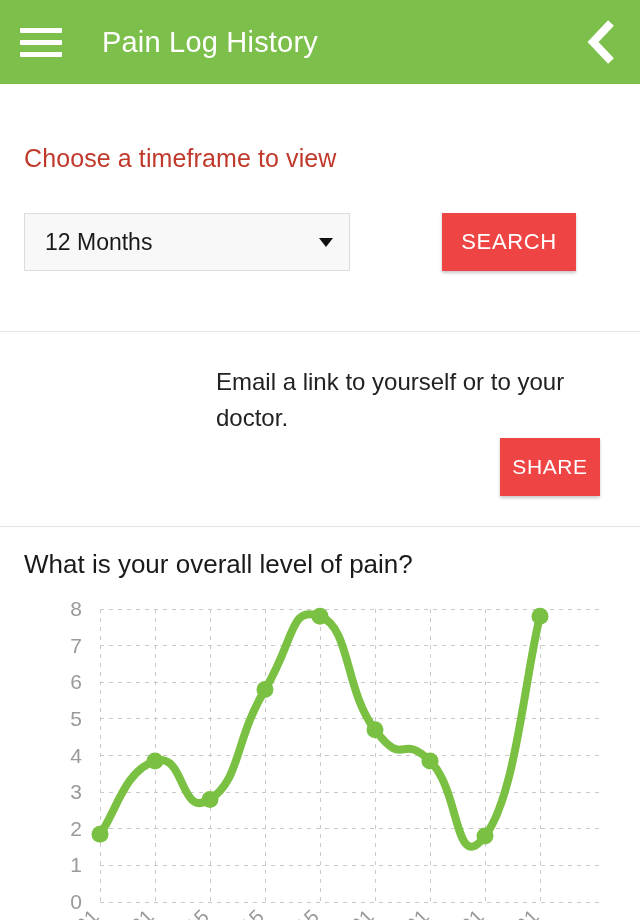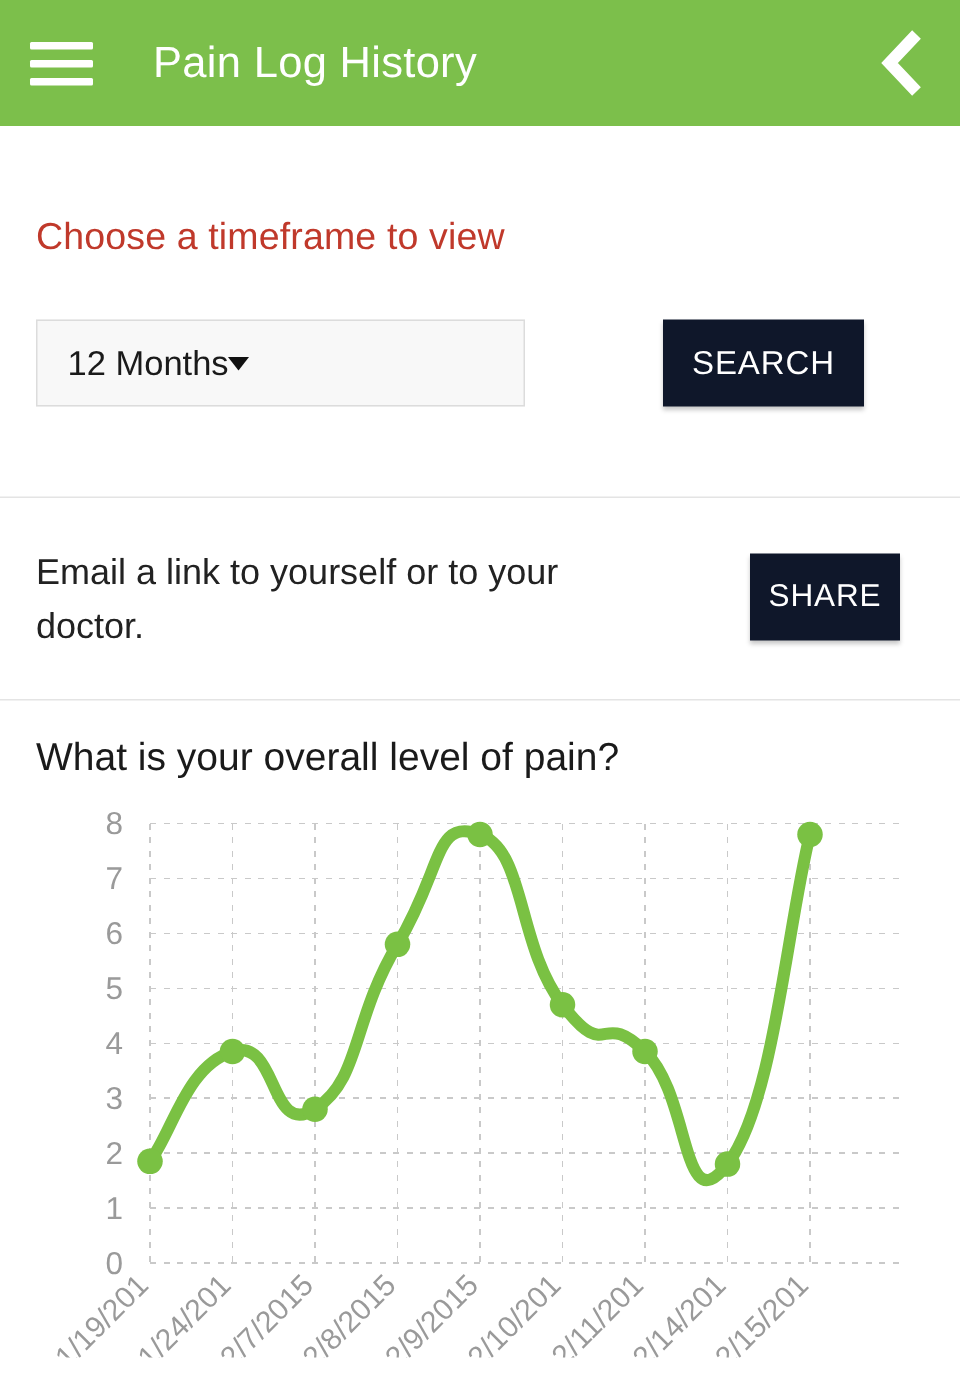--- a/index.html
+++ b/index.html
@@ -61,52 +61,53 @@
     align-items: center;
     margin-top: 40px;
     padding-bottom: 60px;
   }
   .select-box {
     width: 326px; height: 58px;
     background: #f8f8f8;
     border: 1px solid #dcdcdc;
     display: flex; align-items: center;
     padding: 0 16px 0 20px;
-    justify-content: flex-start;
+    justify-content: space-between;
     cursor: pointer;
   }
   .select-value { font-size: 23px; color: #1a1a1a; }
   .caret {
     width: 0; height: 0;
     border-left: 7px solid transparent;
     border-right: 7px solid transparent;
     border-top: 9px solid #111;
   }
   .btn {
-    background: #0f172a;
+    background: #ef4444;
     color: #fff;
     border: none;
     font-family: inherit;
     letter-spacing: 0.6px;
     cursor: pointer;
     box-shadow: 0 2px 3px rgba(0,0,0,.22);
   }
   .btn-search {
     width: 134px; height: 58px;
     font-size: 22px;
     margin-left: 92px;
   }
 
   
   .divider { height: 1px; background: #e4e4e4; width: 100%; }
   .share-section {
     padding: 26px 24px 30px 24px;
     display: flex;
-    align-items: center;
+    align-items: flex-end;
     justify-content: space-between;
+    flex-direction: column;
   }
   .share-text {
     font-size: 24px;
     color: #222;
     line-height: 1.5;
     max-width: 400px;
     padding-top: 6px;
   }
   .btn-share {
     width: 100px; height: 58px;

